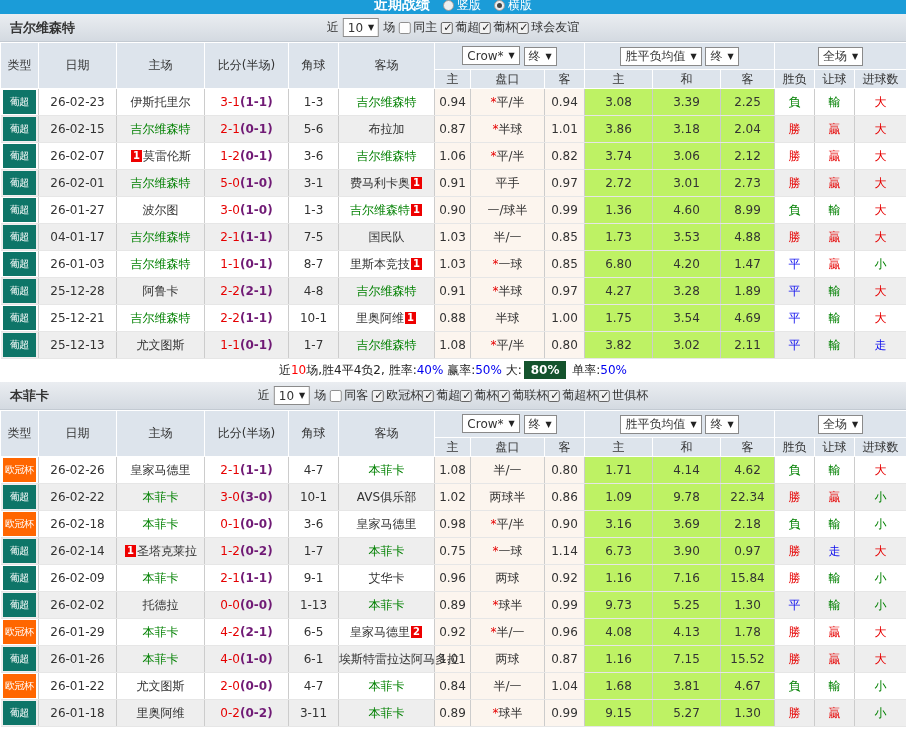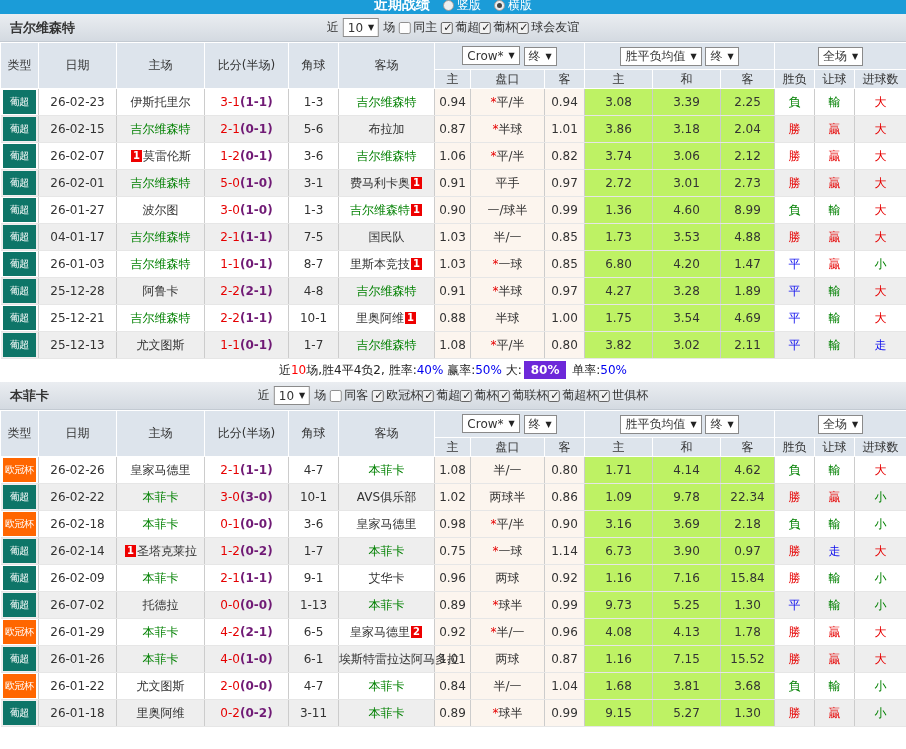--- a/index.html
+++ b/index.html
@@ -42,21 +42,21 @@
   .league.orange { background:#ff6600; }
   .tname.green { color:#008000; }
   .score { color:#e60000; }
   .half { color:#701a75;font-weight:bold; }
   .badge { display:inline-block; background:#ee0000; color:#fff; font-size:10px; font-weight:bold; line-height:12px; padding:0 2px; margin:0 1px; vertical-align:1px; }
   .star { color:#e60000; }
   .r { color:#e60000; } .g { color:#008000; } .b { color:#1010ee; }
   
   .summary { height:23px; line-height:23px; text-align:center; font-size:12px; color:#222; background:#fff; }
   .summary .r { color:#f00; } .summary .b { color:#0000f0; }
-  .summary .hl { background:#6d28d9; color:#fff; font-weight:bold; padding:2px 7px; margin:0 2px; }
+  .summary .hl { background:#14532d; color:#fff; font-weight:bold; padding:2px 7px; margin:0 2px; }
 </style>
 </head>
 <body>
 
 <div class="topbar">
   <span class="title">近期战绩</span>
   <label class="radio-label">
     <span class="radio"></span>
     <span>竖版</span>
   </label>
@@ -557,21 +557,21 @@
         <td class="blue">7.16</td>
         <td class="blue">15.84</td>
         <td class="r">勝</td>
         <td class="g">輸</td>
         <td class="g">小</td>
       </tr>
       <tr class="even">
         <td class="league-td">
           <div class="league teal">葡超</div>
         </td>
-        <td>26-07-02</td>
+        <td>26-02-02</td>
         <td><span class="tname">托德拉</span></td>
         <td><span class="score">0-0</span><span class="half">(0-0)</span></td>
         <td>1-13</td>
         <td><span class="tname green">本菲卡</span></td>
         <td class="cream">0.89</td>
         <td class="cream"><span class="star">*</span>球半</td>
         <td class="cream">0.99</td>
         <td class="blue">9.73</td>
         <td class="blue">5.25</td>
         <td class="blue">1.30</td>
@@ -624,21 +624,21 @@
         <td>26-01-22</td>
         <td><span class="tname">尤文图斯</span></td>
         <td><span class="score">2-0</span><span class="half">(0-0)</span></td>
         <td>4-7</td>
         <td><span class="tname green">本菲卡</span></td>
         <td class="cream">0.84</td>
         <td class="cream">半/一</td>
         <td class="cream">1.04</td>
         <td class="blue">1.68</td>
         <td class="blue">3.81</td>
-        <td class="blue">3.68</td>
+        <td class="blue">4.67</td>
         <td class="g">負</td>
         <td class="g">輸</td>
         <td class="g">小</td>
       </tr>
       <tr class="even">
         <td class="league-td">
           <div class="league teal">葡超</div>
         </td>
         <td>26-01-18</td>
         <td><span class="tname">里奥阿维</span></td>

